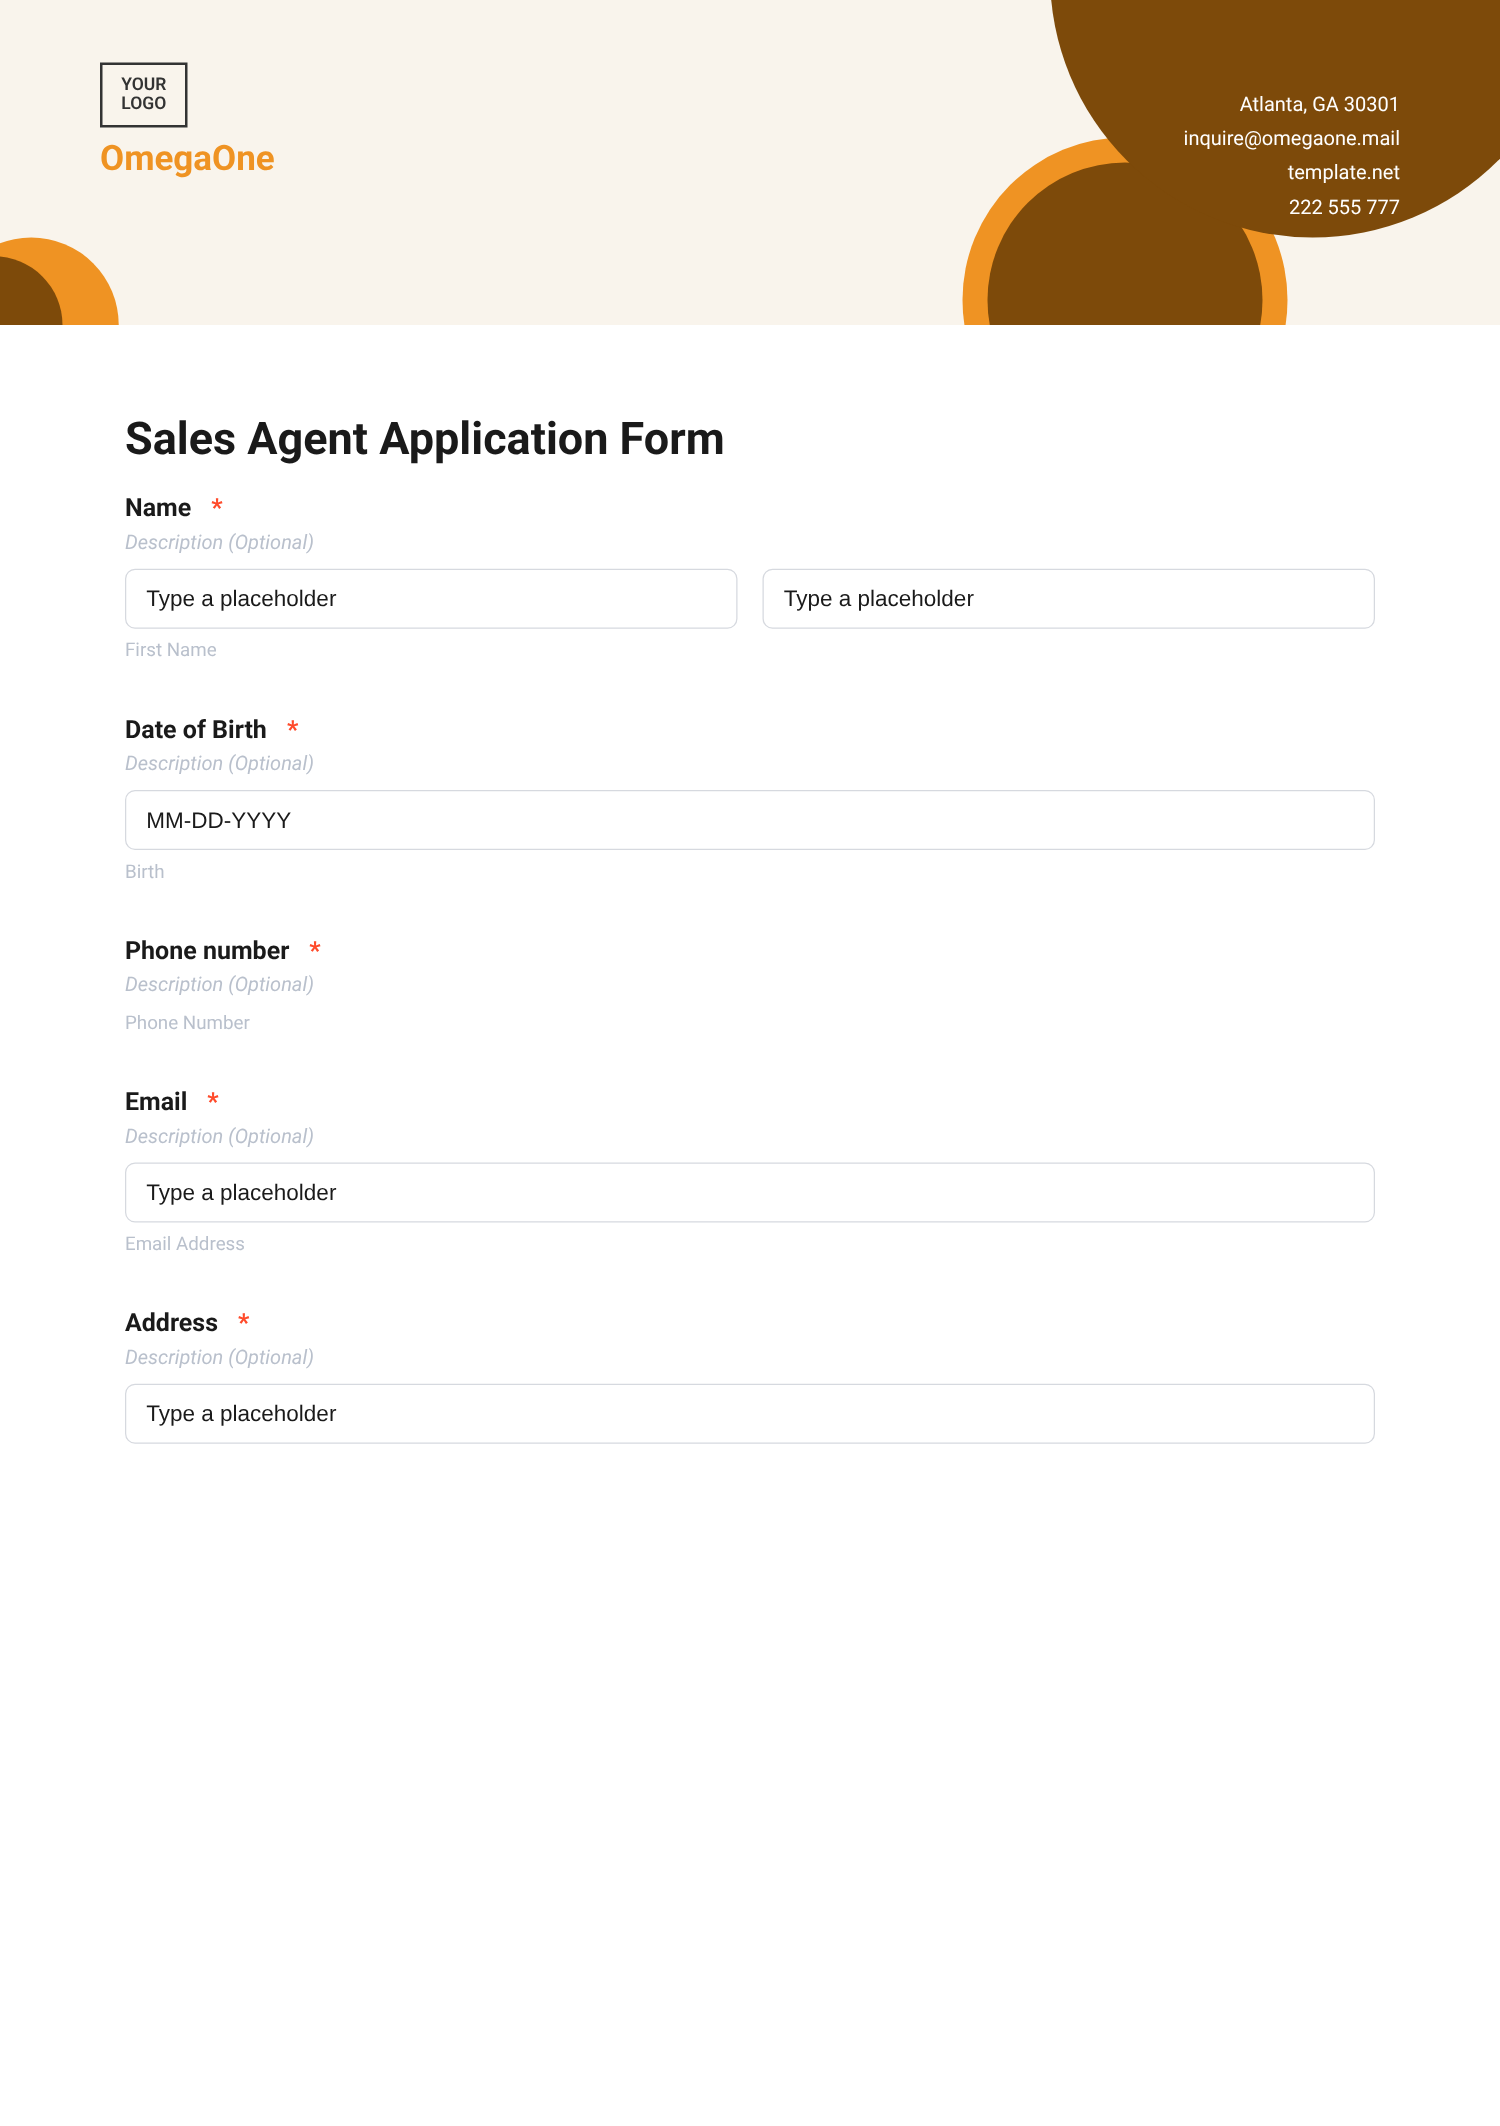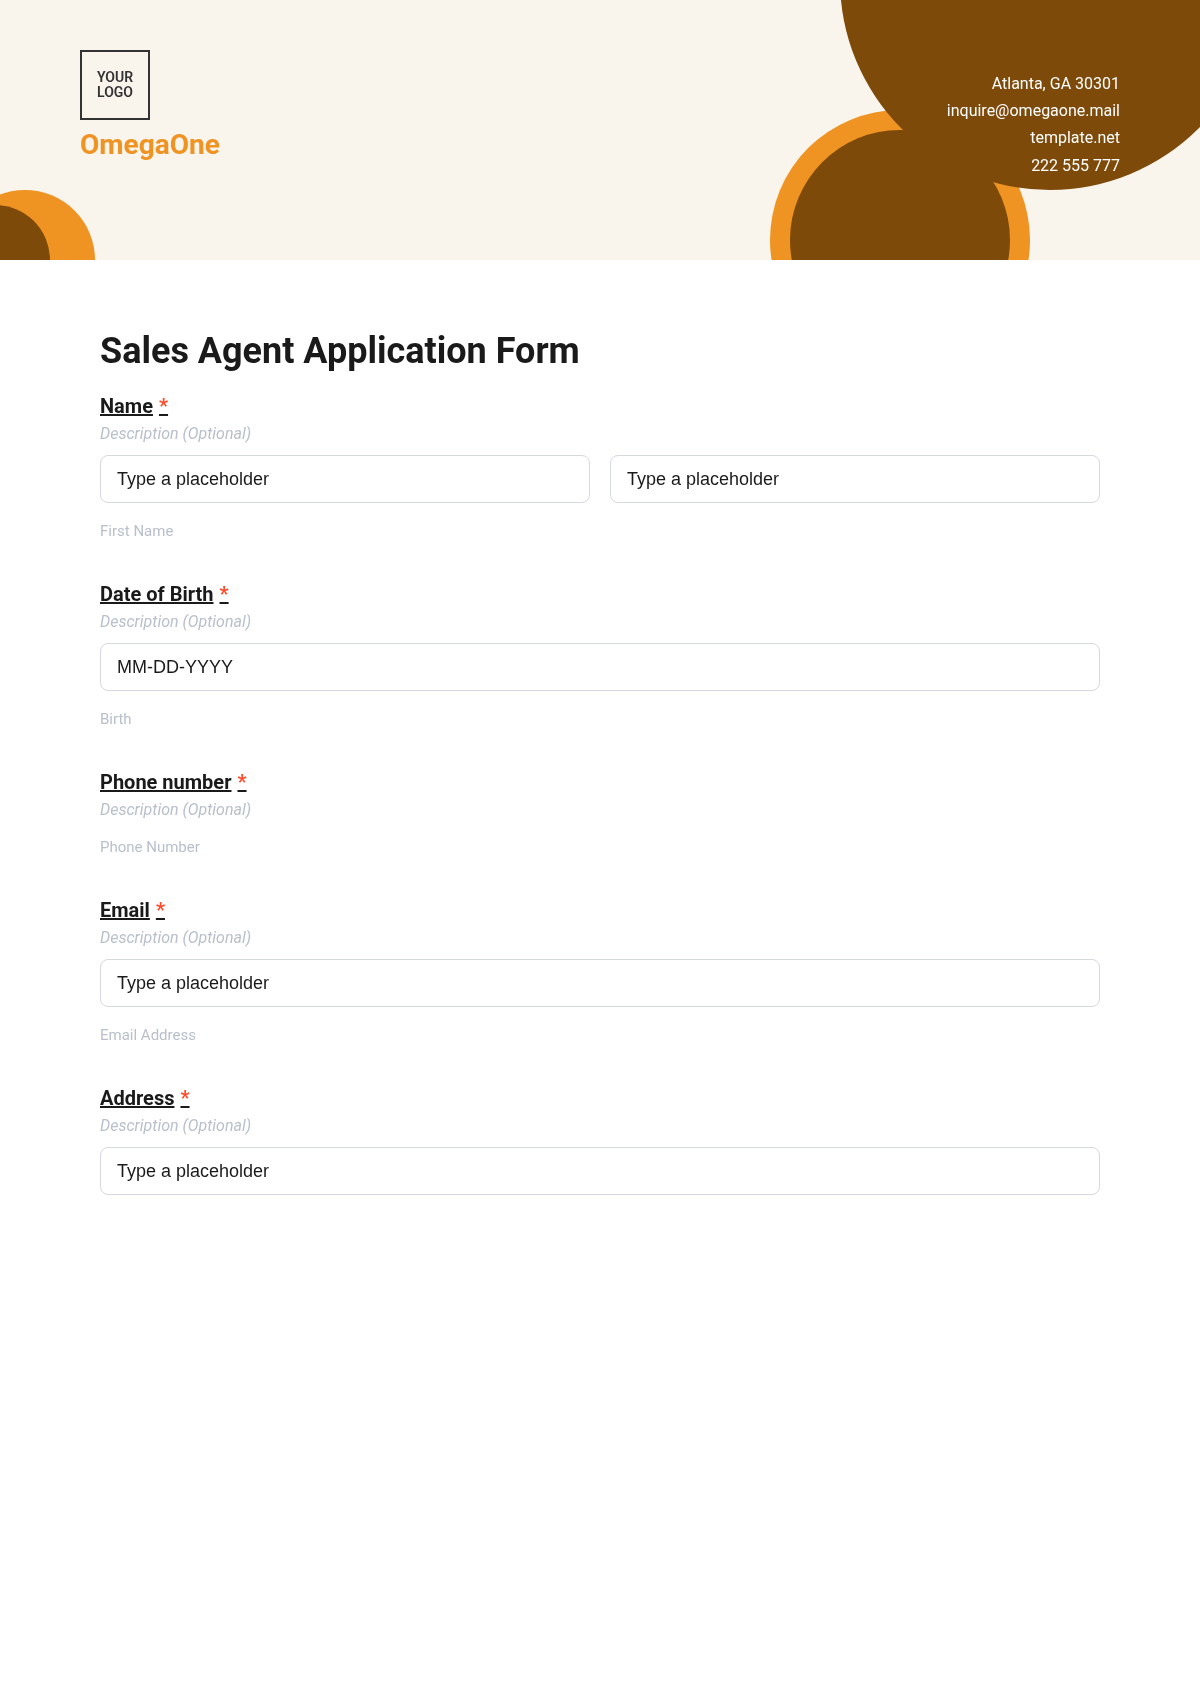--- a/index.html
+++ b/index.html
@@ -60,21 +60,21 @@
       top: 205px;
       left: -60px;
     }
     .logo-block {
       position: absolute;
       top: 50px;
       left: 80px;
     }
     .logo-box {
       width: 70px;
-      height: 70px;
+      height: 52px;
       border: 2px solid #333;
       display: flex;
       align-items: center;
       justify-content: center;
       font-size: 14px;
       font-weight: 600;
       text-align: center;
       line-height: 1.1;
       color: #333;
       margin-bottom: 8px;
@@ -116,23 +116,22 @@
       font-weight: 700;
       color: #1a1a1a;
       margin-bottom: 38px;
     }
     .field-group {
       margin-bottom: 42px;
     }
     .field-label-row {
       display: flex;
       align-items: baseline;
-      gap: 6px;
+      gap: 16px;
       margin-bottom: 6px;
-      text-decoration: underline;
     }
     .field-label {
       font-size: 20px;
       font-weight: 700;
       color: #1a1a1a;
     }
     .req-star {
       color: #ff4b2b;
       font-size: 20px;
       font-weight: 700;
@@ -159,21 +158,21 @@
       font-size: 18px;
       color: #1a1a1a;
       background: #fff;
     }
     .text-input::placeholder {
       color: #1a1a1a;
     }
     .sub-label {
       font-size: 15px;
       color: #b9c0cc;
-      margin-top: 19px;
+      margin-top: 8px;
     }
   </style>
 </head>
 <body>
 
 <div class="header">
   <div class="circle-md-orange"></div>
   <div class="circle-md-brown"></div>
   <div class="circle-lg-brown"></div>
   <div class="circle-sm-orange"></div>

